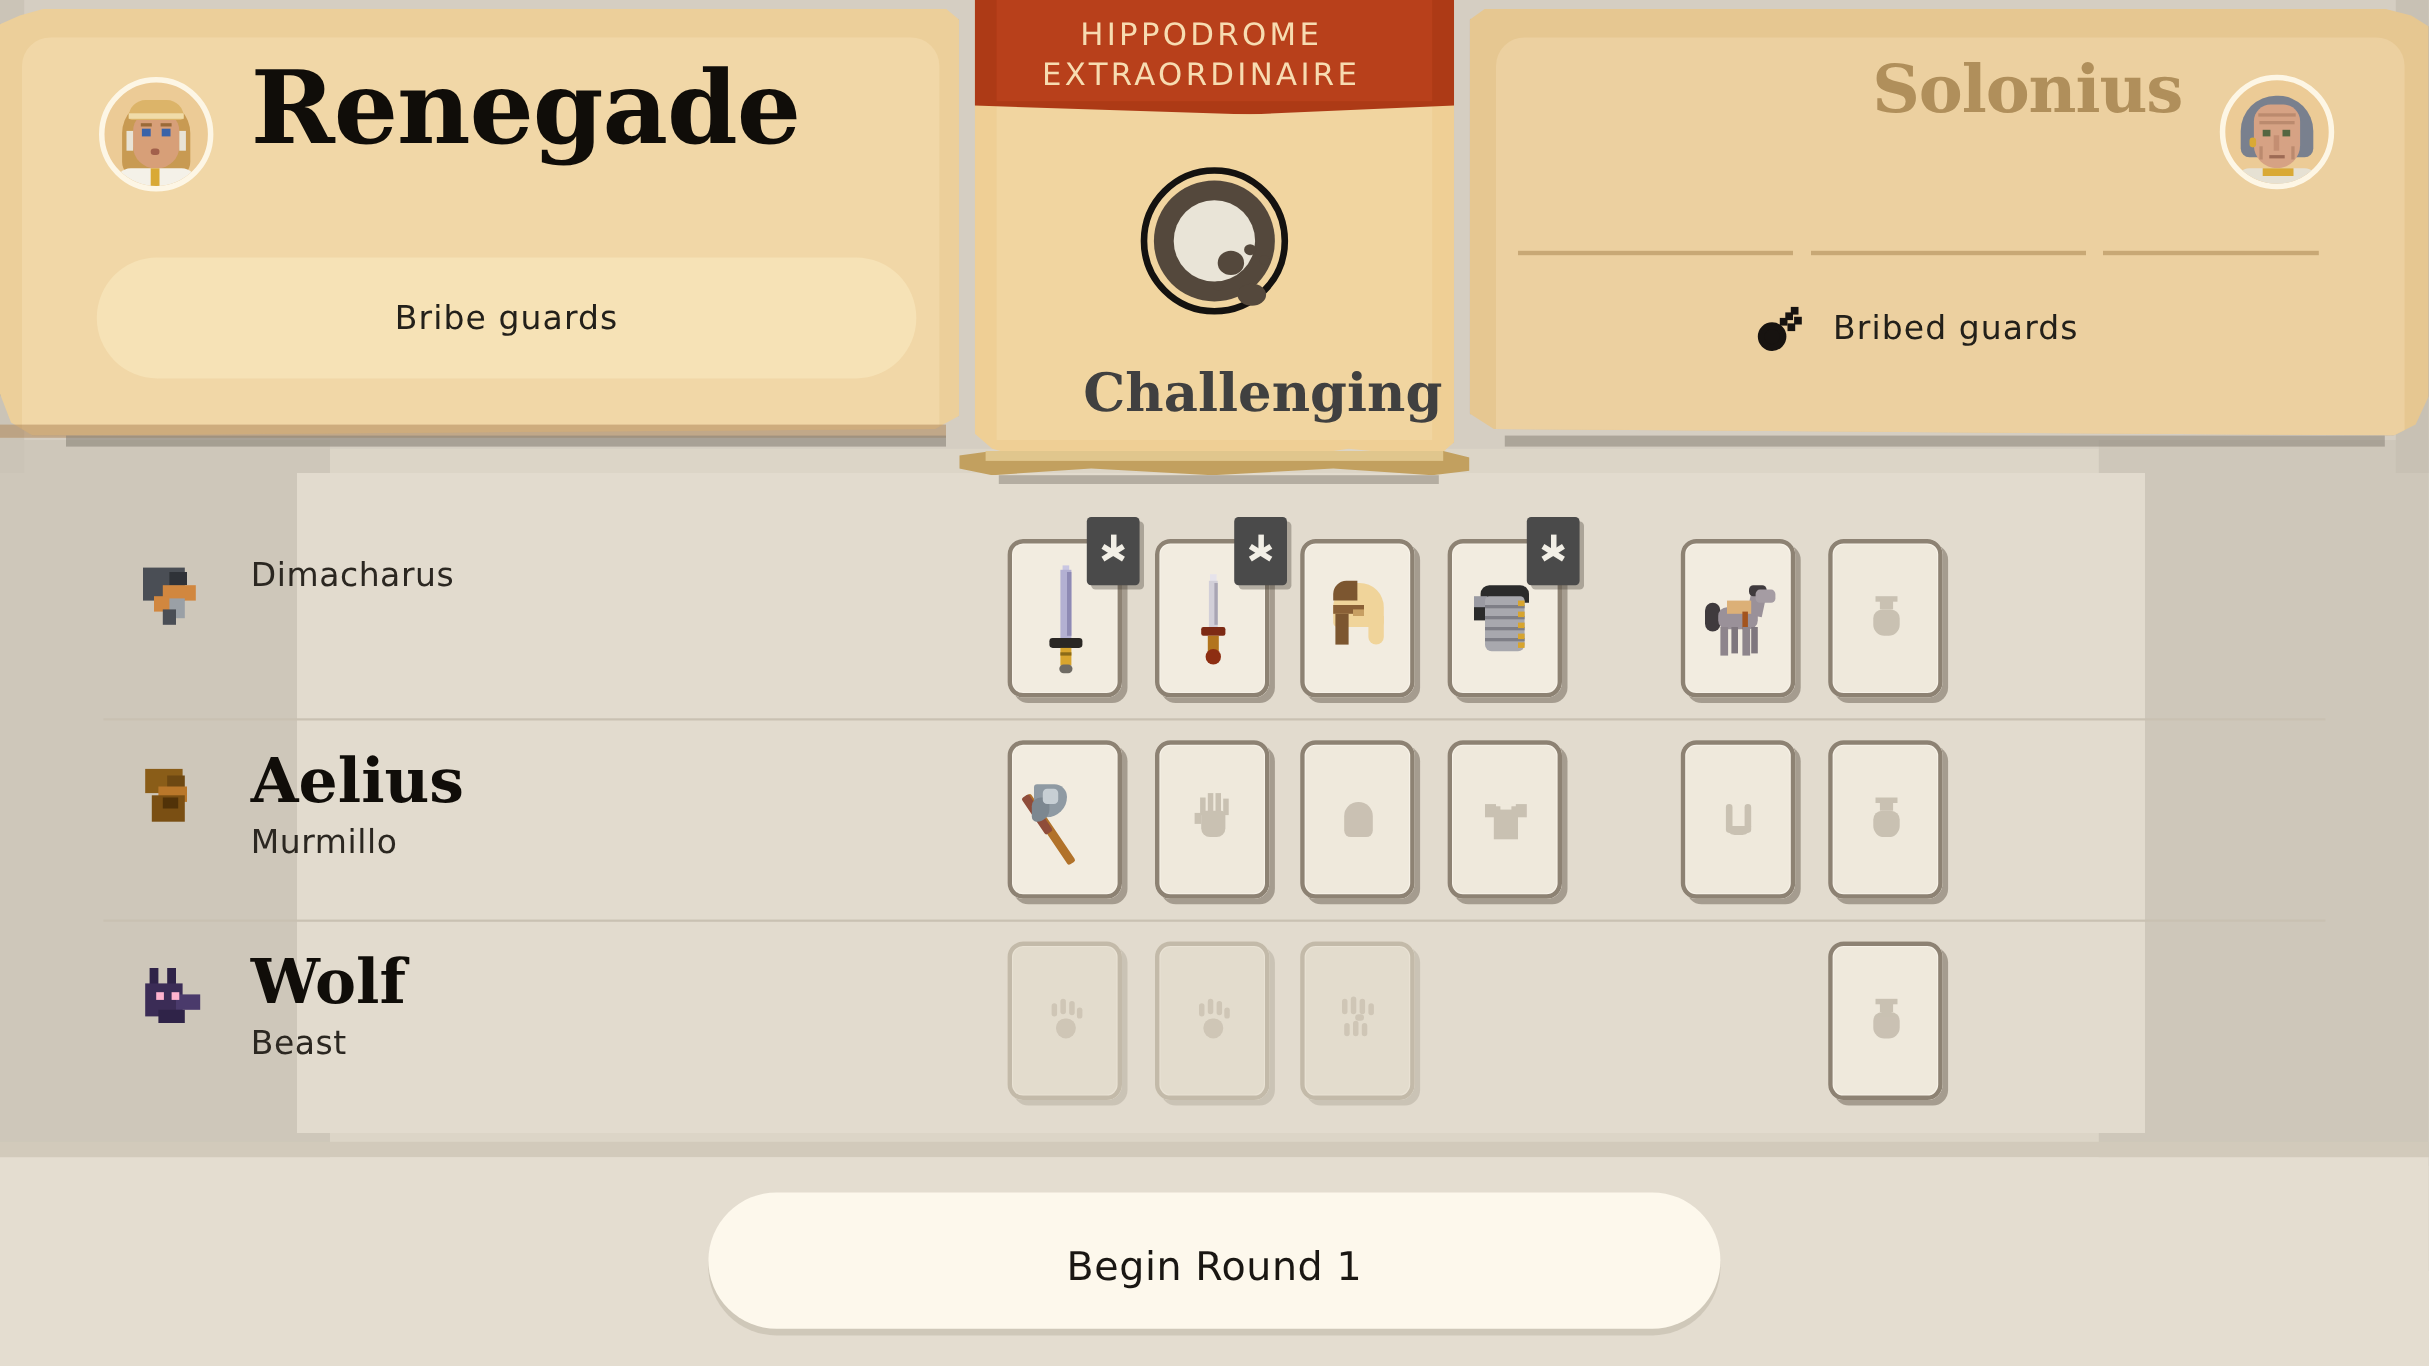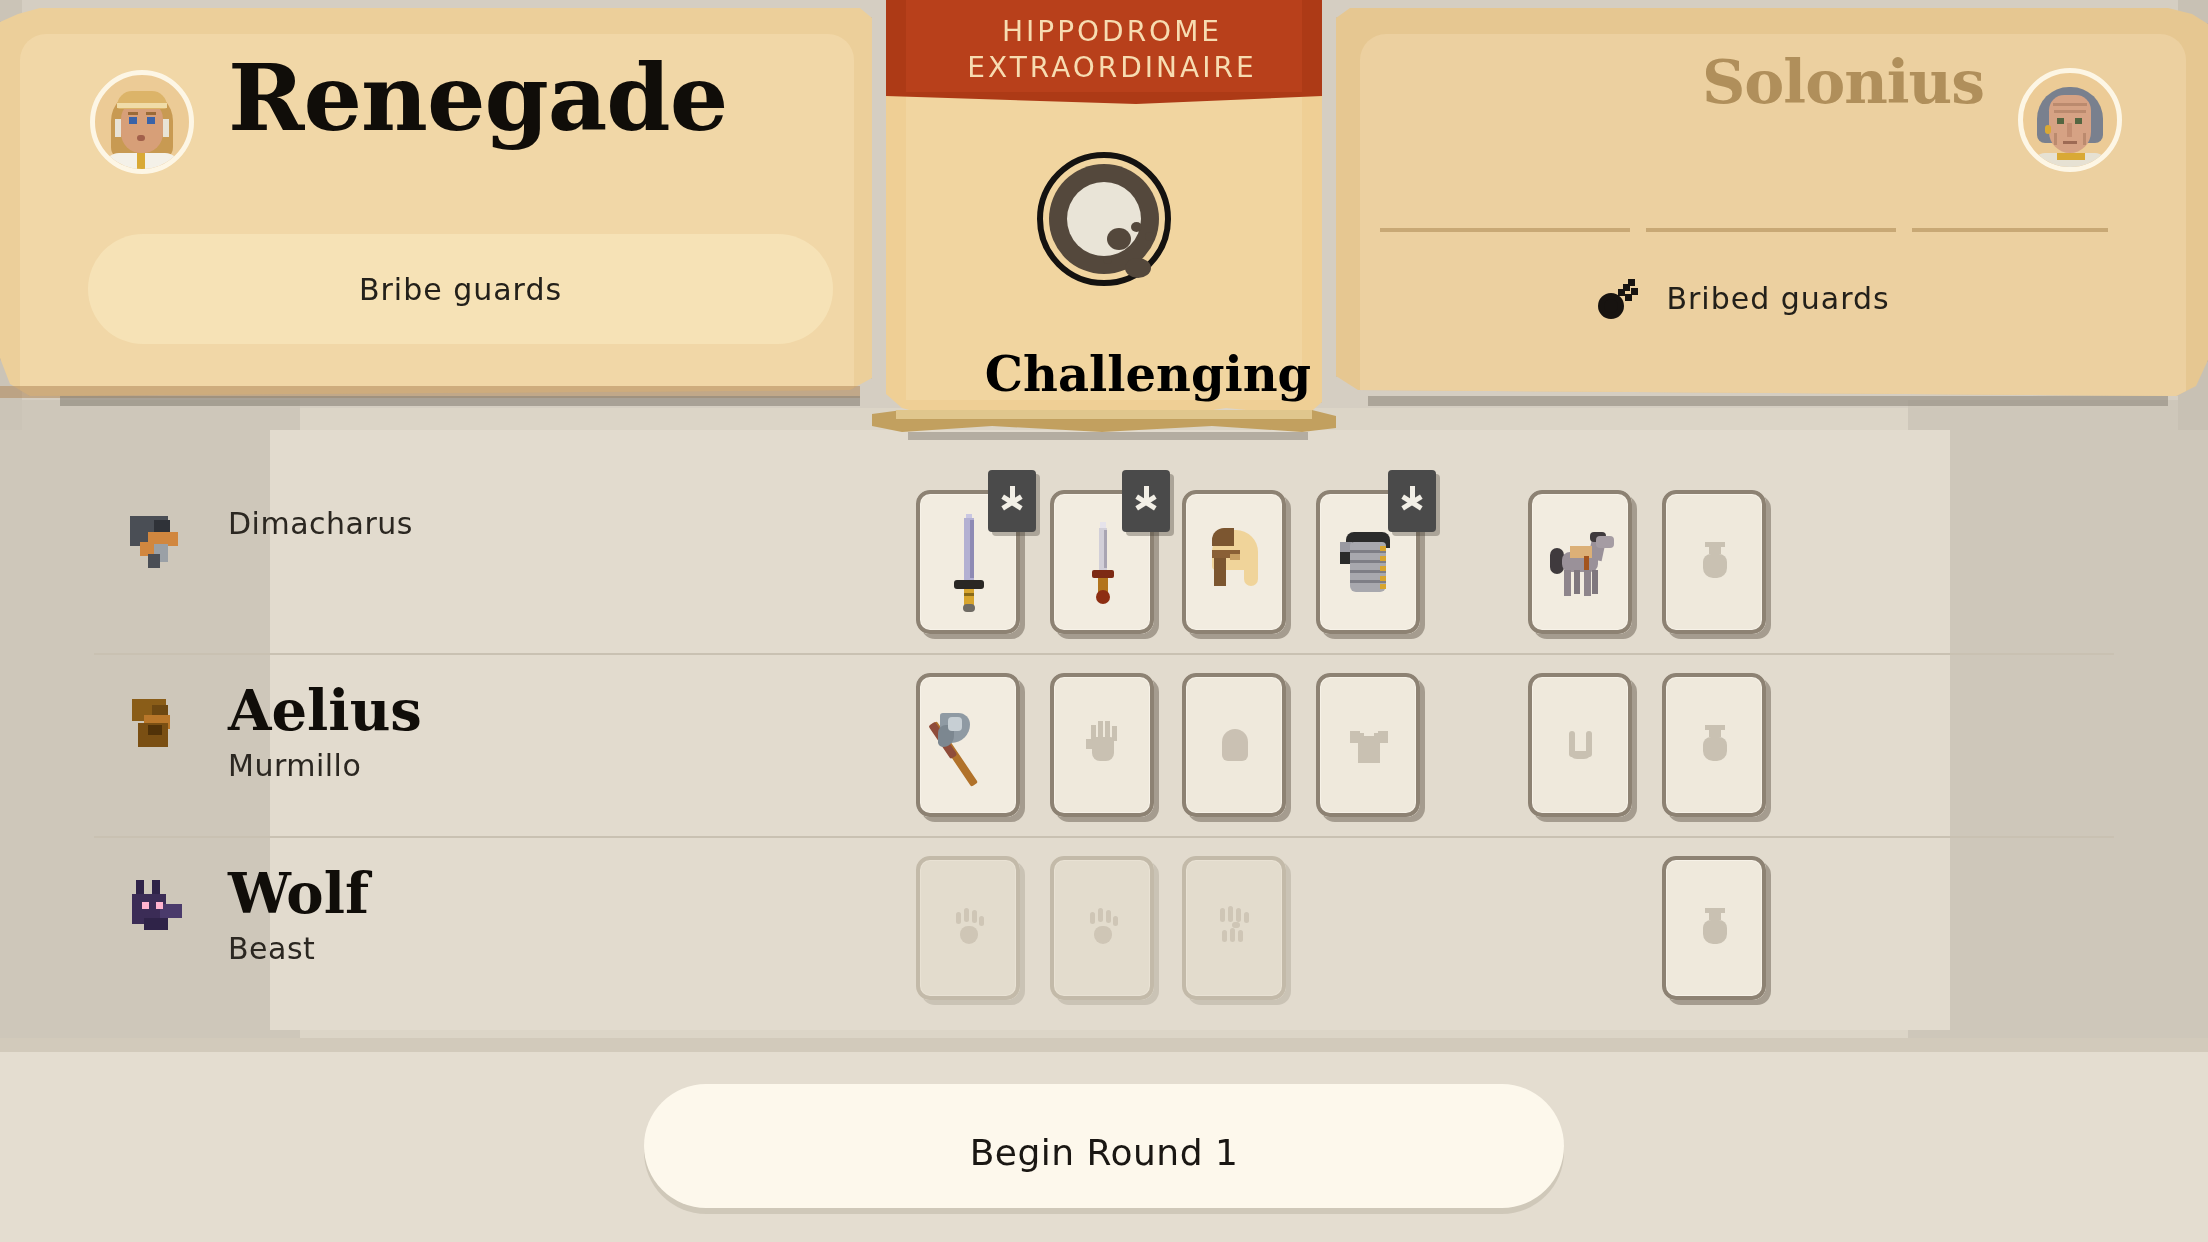--- a/index.html
+++ b/index.html
@@ -193,21 +193,21 @@
   .cs-red {
     position:absolute; left:14px; top:0; width:436px; height:104px;
     background:#ad3a16;
     clip-path: polygon(0 0, 436px 0, 436px 96px, 250px 104px, 0 96px);
   }
   .cs-red-hi {
     position:absolute; left:34px; top:0; width:396px; height:92px;
     background:#b8401b;
   }
   .cs-title {
-    position:absolute; left:22px; top:14px; width:436px;
+    position:absolute; left:2px; top:14px; width:436px;
     text-align:center; color:#f7dcb1; font-size:28px;
     letter-spacing:3px; line-height:1.3; z-index:4;
   }
   .cs-rod {
     position:absolute; left:0; top:410px; width:464px; height:22px;
     background:#c2a05f;
     clip-path: polygon(0 4px, 30px 0, 120px 6px, 230px 0, 340px 6px, 440px 0, 464px 6px,
                        464px 18px, 430px 22px, 340px 16px, 230px 22px, 120px 16px, 30px 22px, 0 16px);
   }
   .cs-rod-hi {
@@ -240,23 +240,23 @@
   .em-sp2 { left:64px; top:40px; width:11px; height:10px; }
   .em-sp3 { left:78px; top:50px; width:9px;  height:9px;  }
   .em-sp4 { left:58px; top:76px; width:26px; height:20px; }
   .em-sp5 { left:36px; top:74px; width:9px;  height:8px;  }
 
   .cs-round {
     position:absolute; left:0; top:296px; width:464px; text-align:center;
     font-size:30px; letter-spacing:3px; color:#1b1713; z-index:4;
   }
   .cs-diff {
-    position:absolute; left:0; top:346px; width:552px; text-align:center;
+    position:absolute; left:0; top:330px; width:552px; text-align:center;
     font-family:"DejaVu Serif", serif; font-weight:700;
-    font-size:48px; color:#000000; z-index:4;
+    font-size:48px; color:#404040; z-index:4;
   }
 
   
   .roster { position:absolute; left:0; top:470px; width:2208px; height:580px; }
   .frow { position:absolute; left:0; width:2208px; height:183px; display:flex; align-items:center; }
   .frow.r1 { top:0; }
   .frow.r2 { top:183px; }
   .frow.r3 { top:366px; }
   .row-sep { position:absolute; left:94px; right:94px; height:2px; background:#c9c1b2; }
   .row-sep.s1 { top:183px; }

